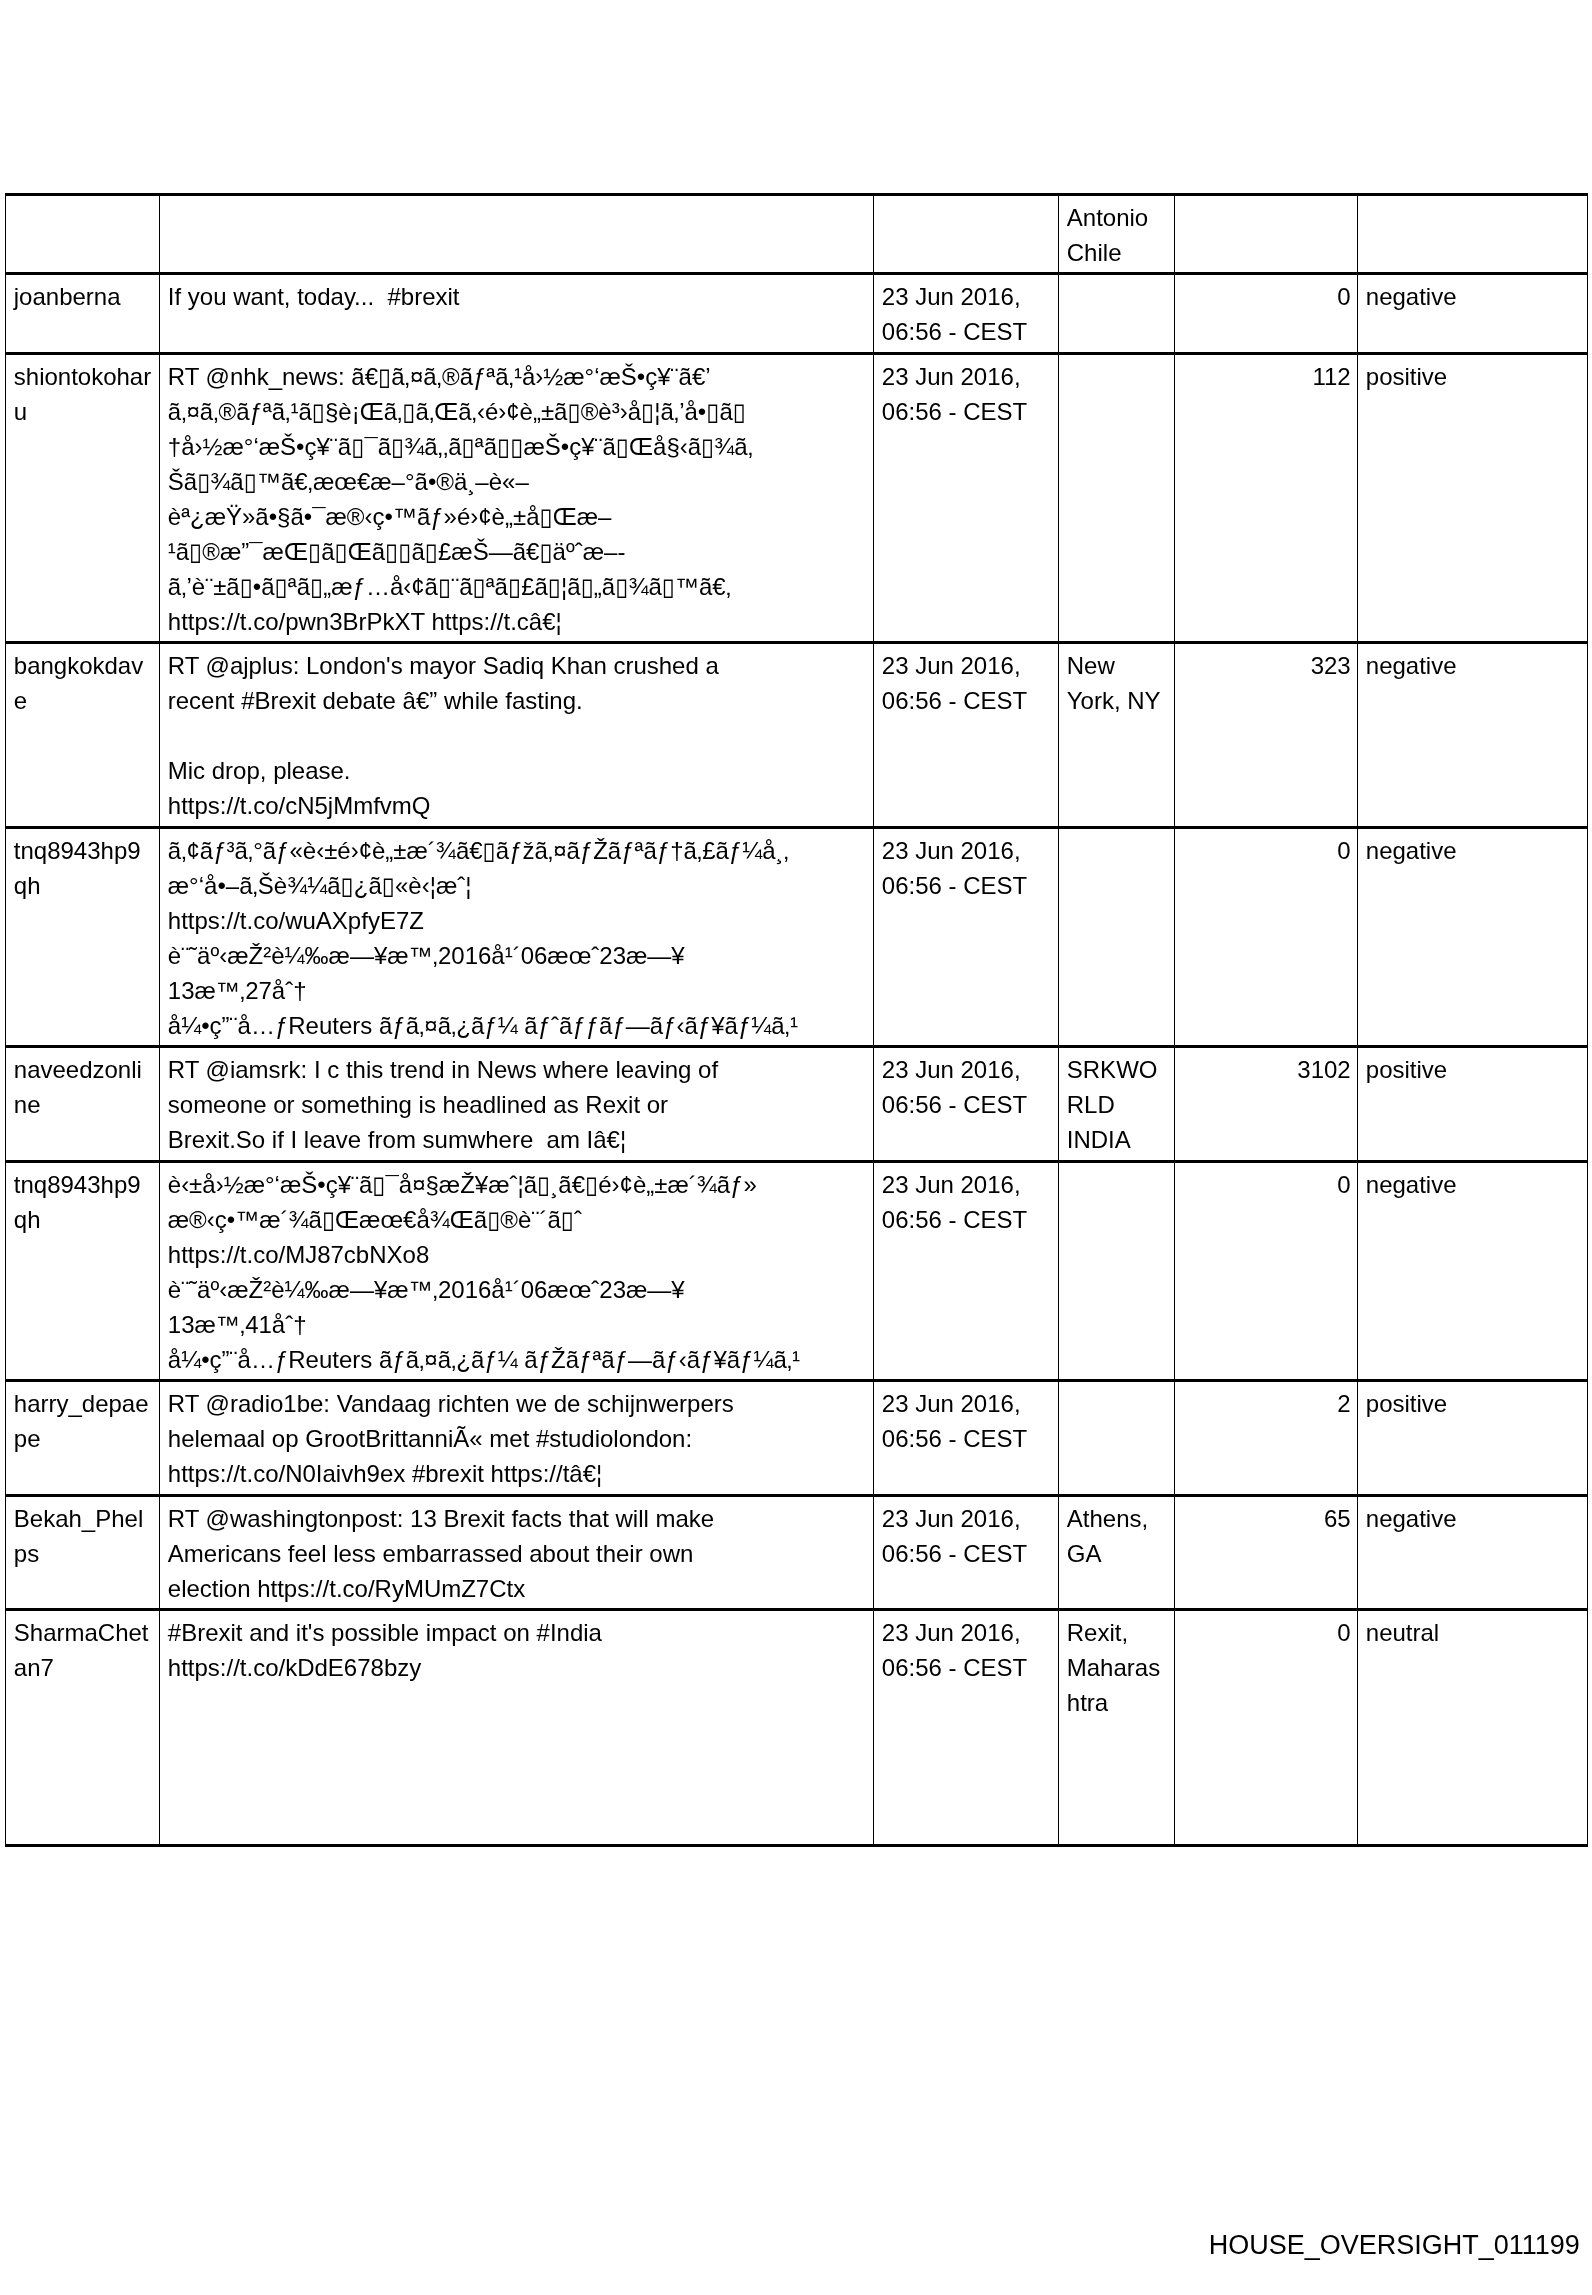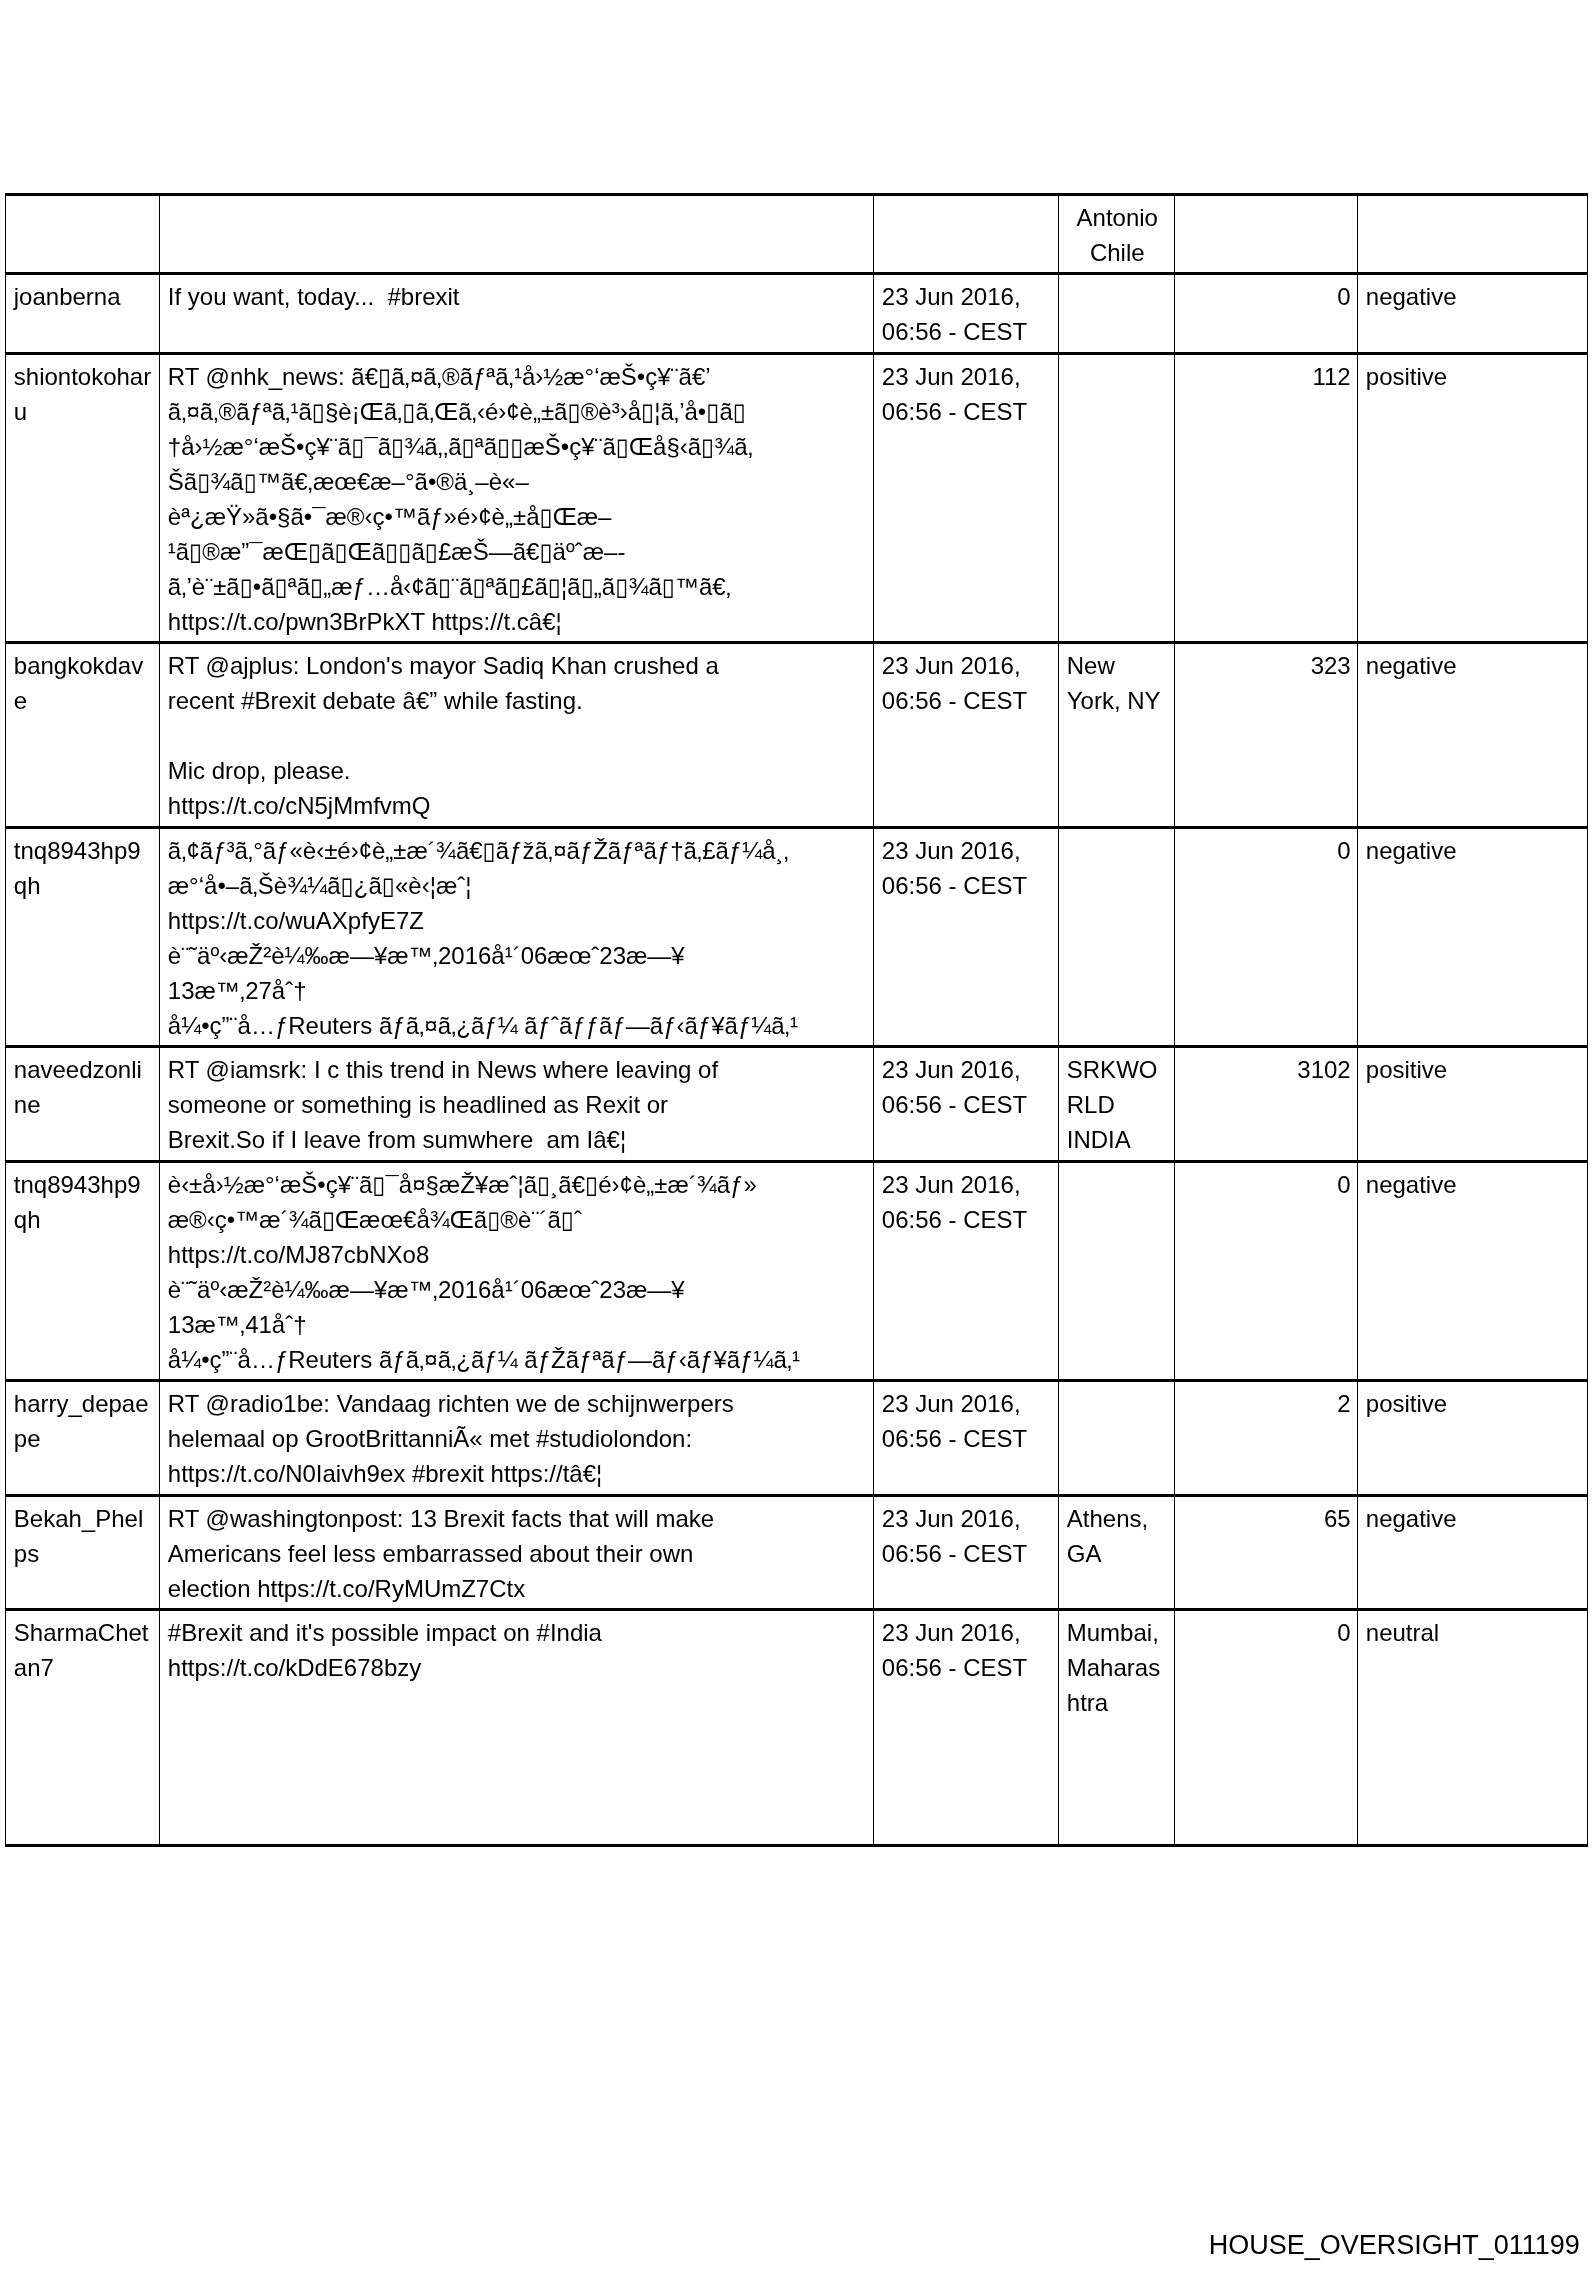--- a/index.html
+++ b/index.html
@@ -25,21 +25,21 @@
     border-bottom: 3.9px solid #000;
     vertical-align: top;
     padding: 3.9px 6.4px 2.6px 7.7px;
     font-size: 24px;
     line-height: 35px;
     white-space: pre-wrap;
     overflow-wrap: break-word;
     word-break: break-word;
   }
   td.col-count { text-align: right; padding-right: 9px; }
-  tr.row-partial td { height: 67px; text-align: center; }
+  tr.row-partial td { height: 67px; }
   tr.row-last td { height: 226px; }
   .bates-footer {
     position: absolute;
     top: 2229px;
     right: 12.2px;
     font-size: 27px;
     line-height: 33px;
     color: #000;
   }
 </style>
@@ -155,21 +155,21 @@
           <td class="col-date">23 Jun 2016, 06:56 - CEST</td>
           <td class="col-location">Athens, GA</td>
           <td class="col-count">65</td>
           <td class="col-sentiment">negative</td>
         </tr>
         <tr class="row-last">
           <td class="col-username">SharmaChetan7</td>
           <td class="col-tweet">#Brexit and it's possible impact on #India
 https://t.co/kDdE678bzy</td>
           <td class="col-date">23 Jun 2016, 06:56 - CEST</td>
-          <td class="col-location">Mumbai, Maharashtra</td>
+          <td class="col-location">Rexit, Maharashtra</td>
           <td class="col-count">0</td>
           <td class="col-sentiment">neutral</td>
         </tr>
       </tbody>
   </table>
 
   <div class="bates-footer">HOUSE_OVERSIGHT_011199</div>
 
 </div>
 

